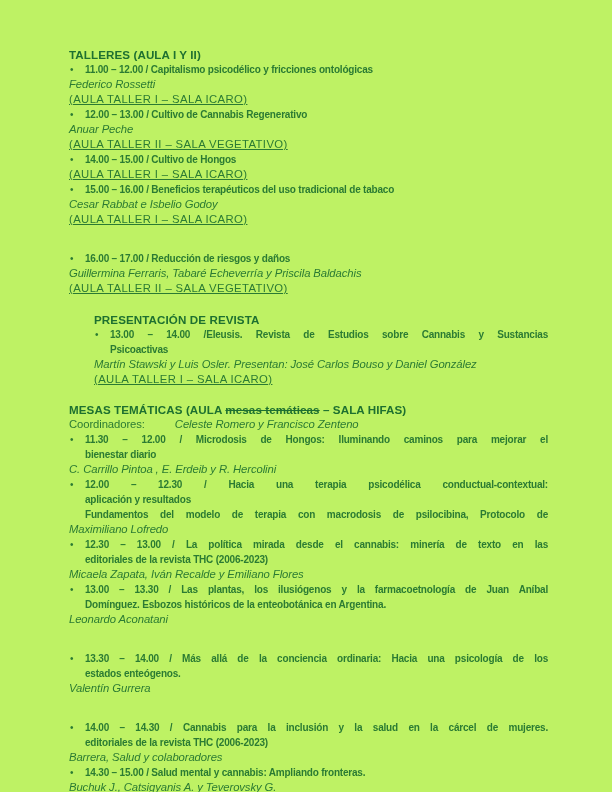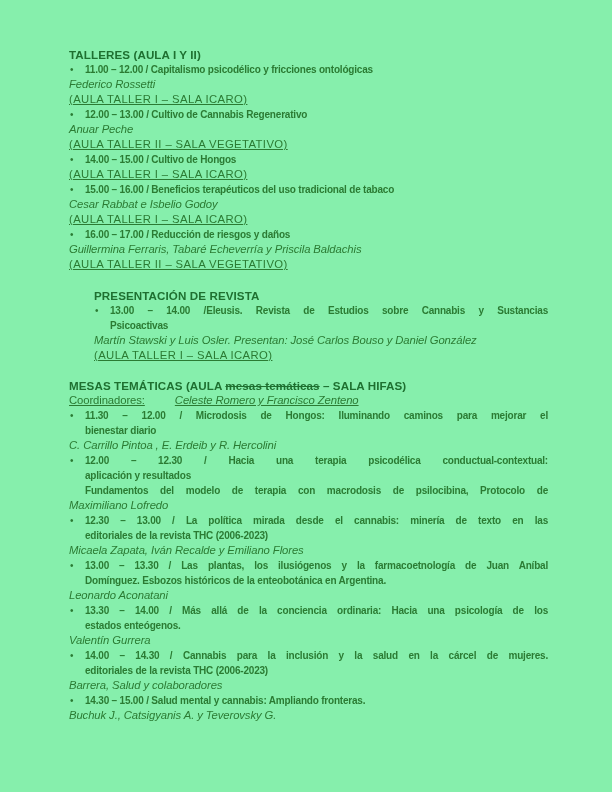--- a/index.html
+++ b/index.html
@@ -1,42 +1,42 @@
 <!DOCTYPE html>
 <html><head>
 <meta charset="utf-8">
 <style>
   html,body{margin:0;padding:0;}
   body{background:#d8dedb;}
   .page{
-    width:612px;height:792px;background:#86efac;margin:0 auto;
+    width:612px;height:792px;background:#bef264;margin:0 auto;
     box-sizing:border-box;padding:47px 64px 0 69px;
     font-family:"Liberation Sans",sans-serif;
     font-size:11.3px;line-height:15px;color:#2b7b33;
     letter-spacing:-0.1px;overflow:hidden;
   }
   .section-heading{
     font-weight:700;color:#1e7030;font-size:11.6px;letter-spacing:0.1px;
   }
   .struck{text-decoration:line-through;}
   .section-presentacion{margin-top:16px;margin-left:25px;}
   .section-mesas{margin-top:15px;}
-  .coord-line{line-height:15px;text-decoration:underline;}
+  .coord-line{line-height:15px;}
   .coord-names{font-style:italic;margin-left:30px;}
   .event-title{
     position:relative;padding-left:16px;font-weight:700;font-size:10px;
     letter-spacing:-0.2px;
   }
   .bullet{position:absolute;left:1px;top:0;font-weight:400;}
   .bullet::before{content:"\2022";}
   .line{line-height:15px;}
   .jline{text-align:justify;text-align-last:justify;white-space:nowrap;}
   .speaker-line{font-style:italic;line-height:15px;}
   .venue-line{letter-spacing:0.4px;line-height:15px;text-decoration:underline;}
-  .gap{margin-top:0;}
+  .gap{margin-top:24px;}
 </style>
 </head>
 <body>
 
 <div class="page">
 
   <div class="section">
     <div class="section-heading">TALLERES (AULA I Y II)</div>
 
     <div class="event">

